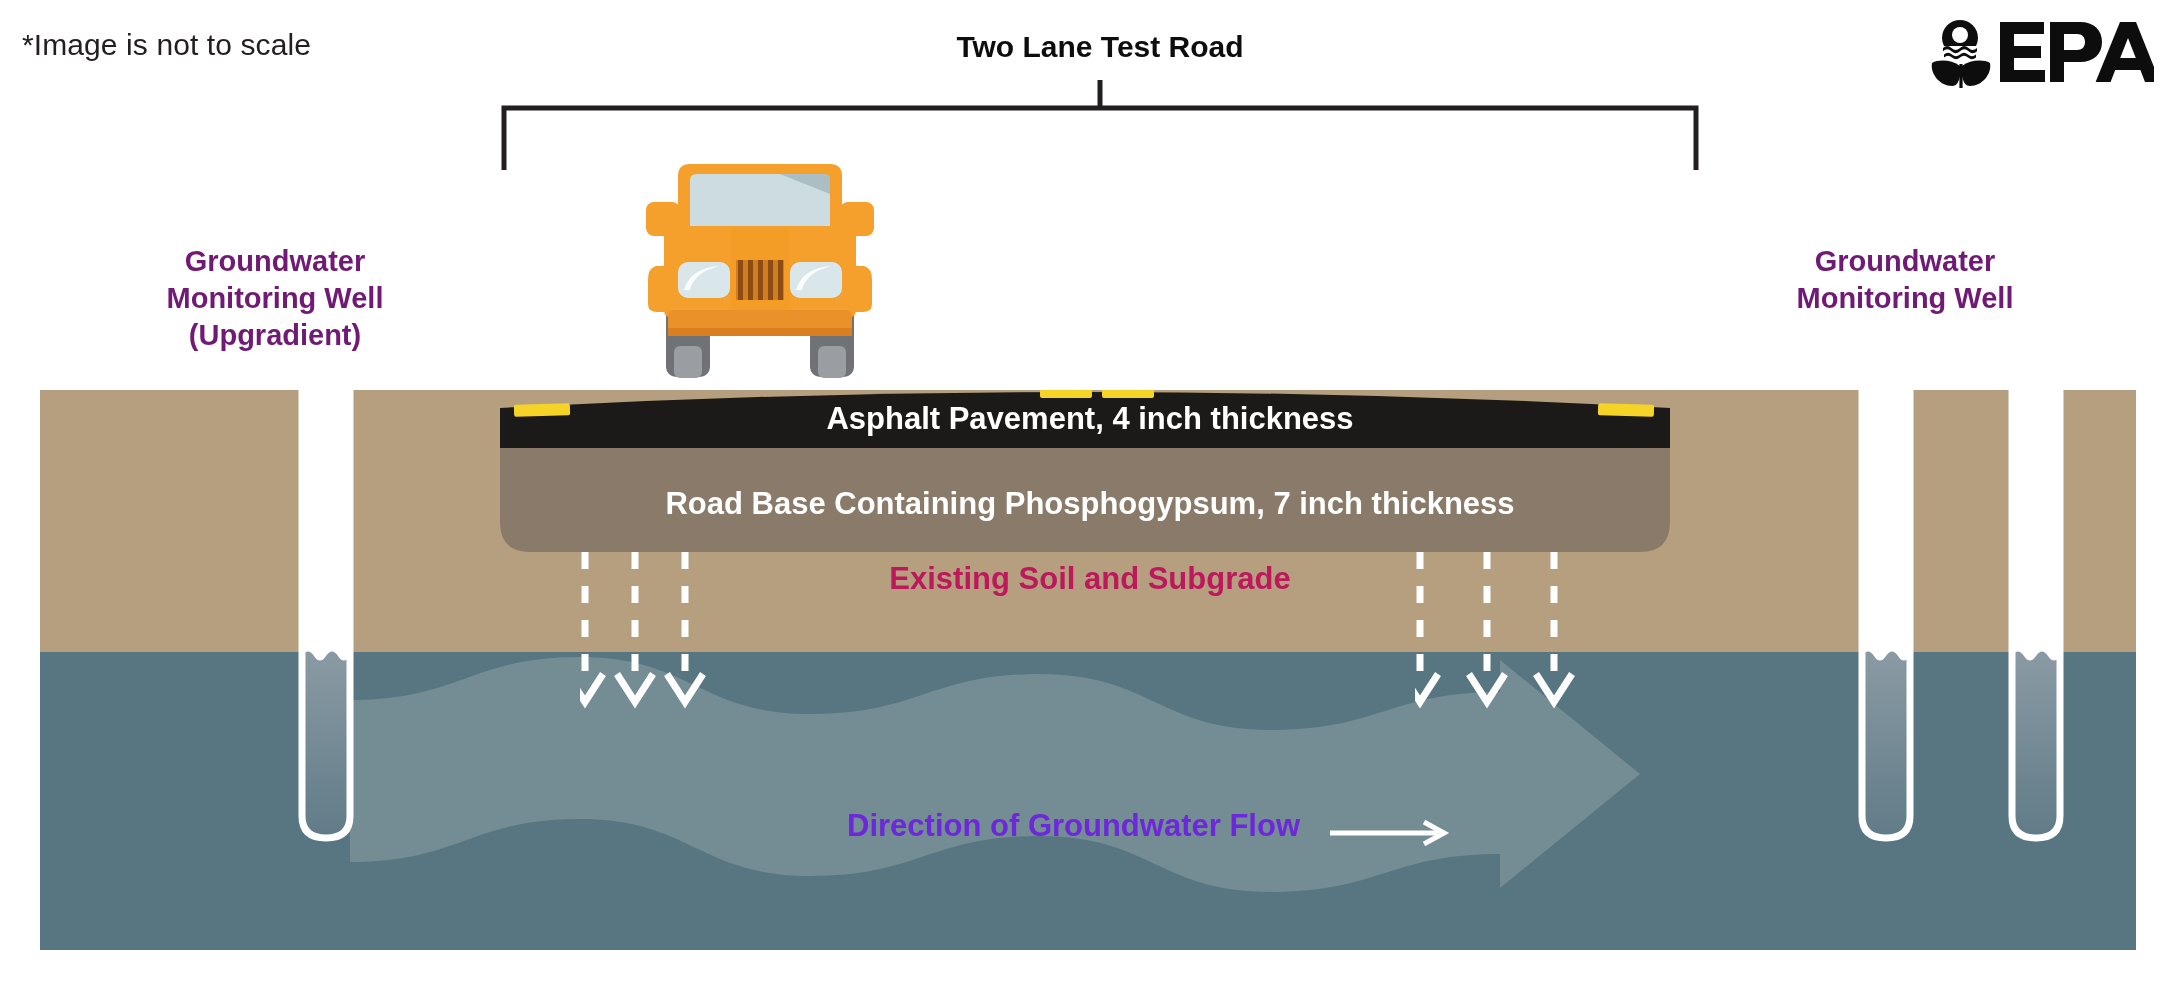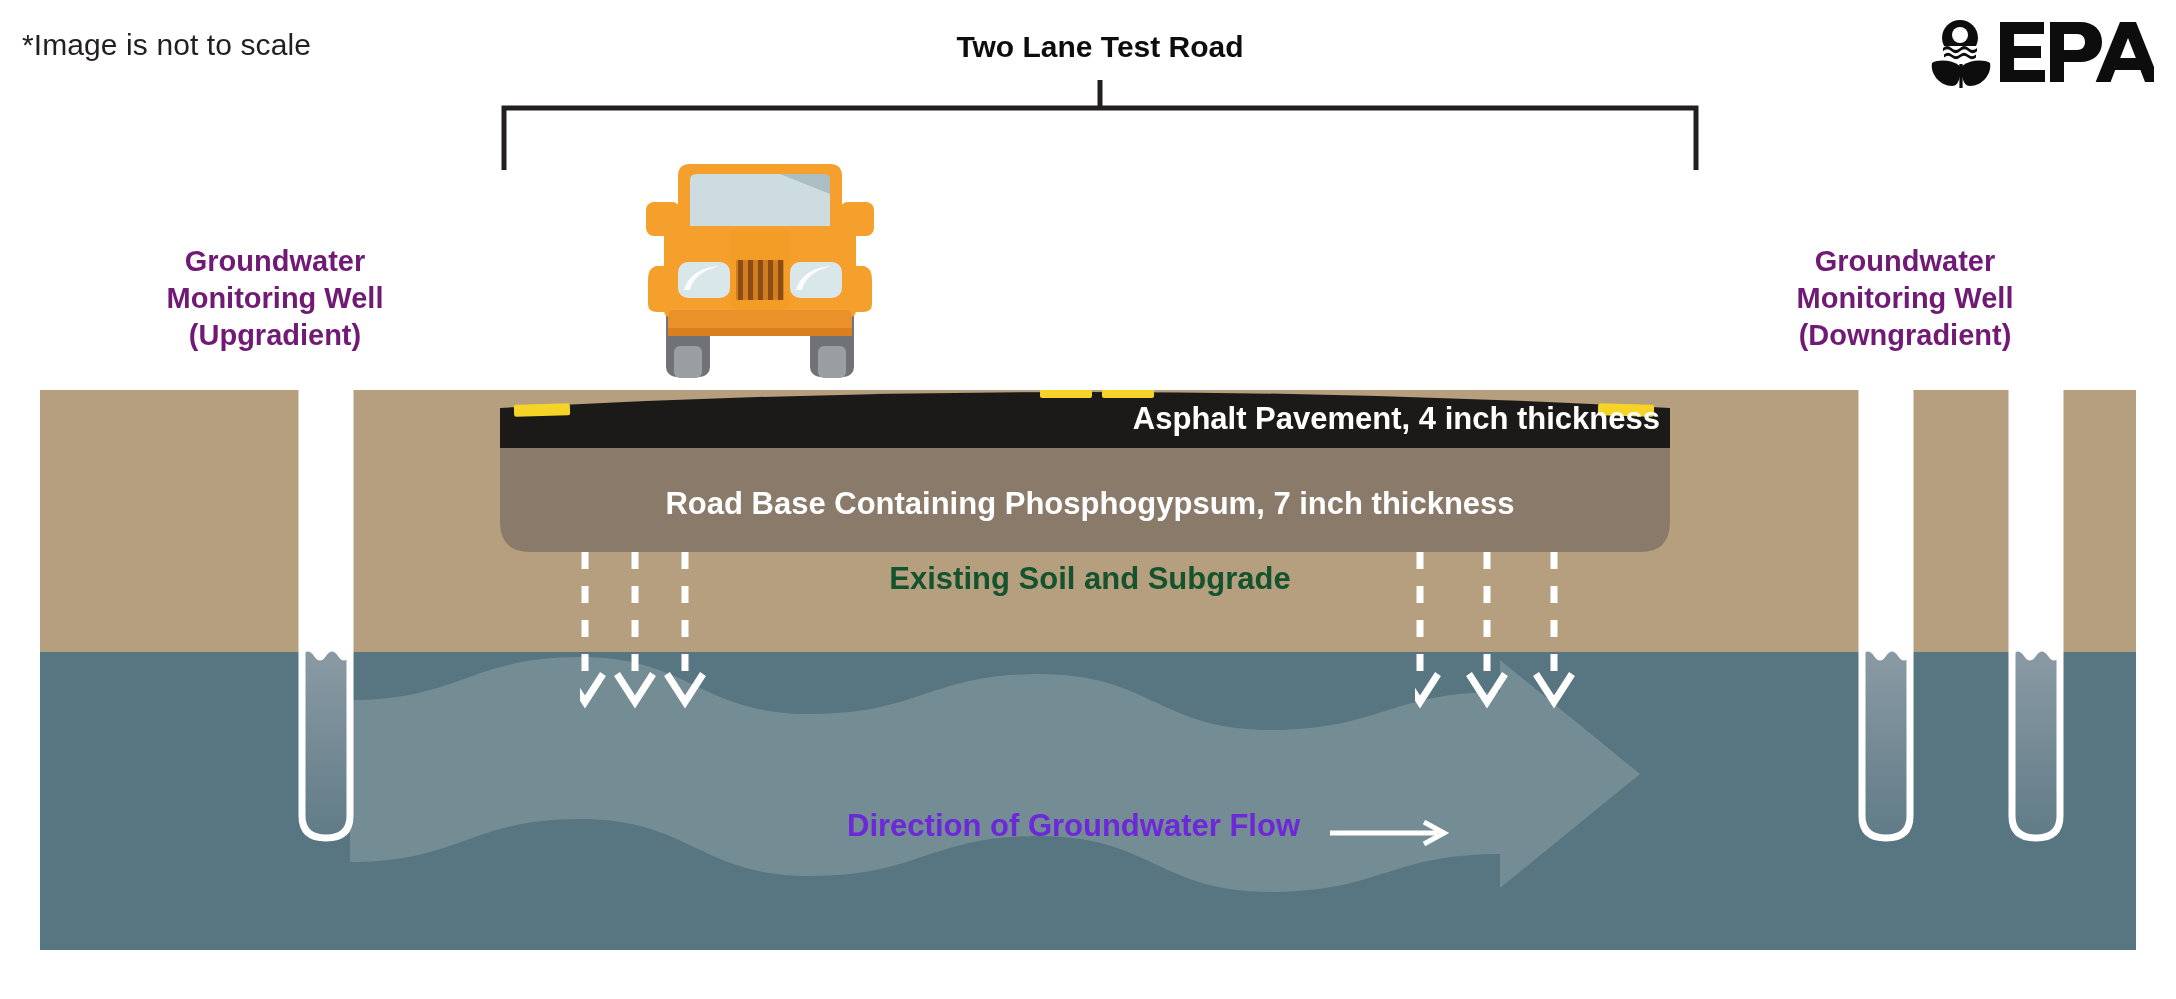--- a/index.html
+++ b/index.html
@@ -88,33 +88,32 @@
     position: absolute;
     text-align: center;
     font-weight: bold;
     white-space: nowrap;
   }
   #asphalt-label {
     left: 480px; top: 11px;
     width: 1140px;
     font-size: 31px;
     color: #ffffff;
-    text-align: right;
   }
   #roadbase-label {
     left: 430px; top: 96px;
     width: 1240px;
     font-size: 31px;
     color: #ffffff;
   }
   #soil-label {
     left: 700px; top: 171px;
     width: 700px;
     font-size: 31px;
-    color: #14532d;
+    color: #be185d;
   }
   #watertable-label {
     left: 700px; top: 253px;
     width: 700px;
     font-size: 31px;
     color: #ffffff;
   }
 
   
   #flow-caption {
@@ -187,21 +186,20 @@
 
   <div class="abs well-label" id="well-label-left">
     <div>Groundwater</div>
     <div>Monitoring Well</div>
     <div>(Upgradient)</div>
   </div>
 
   <div class="abs well-label" id="well-label-right">
     <div>Groundwater</div>
     <div>Monitoring Well</div>
-    <div>(Downgradient)</div>
   </div>
 
   <div class="abs" id="truck">
     <svg width="260" height="240" viewBox="0 0 260 240">
 
       <rect x="36" y="145" width="44" height="82" rx="10" fill="#6f7276"></rect>
       <rect x="180" y="145" width="44" height="82" rx="10" fill="#6f7276"></rect>
       <rect x="44" y="196" width="28" height="32" rx="6" fill="#9a9da1"></rect>
       <rect x="188" y="196" width="28" height="32" rx="6" fill="#9a9da1"></rect>
 

